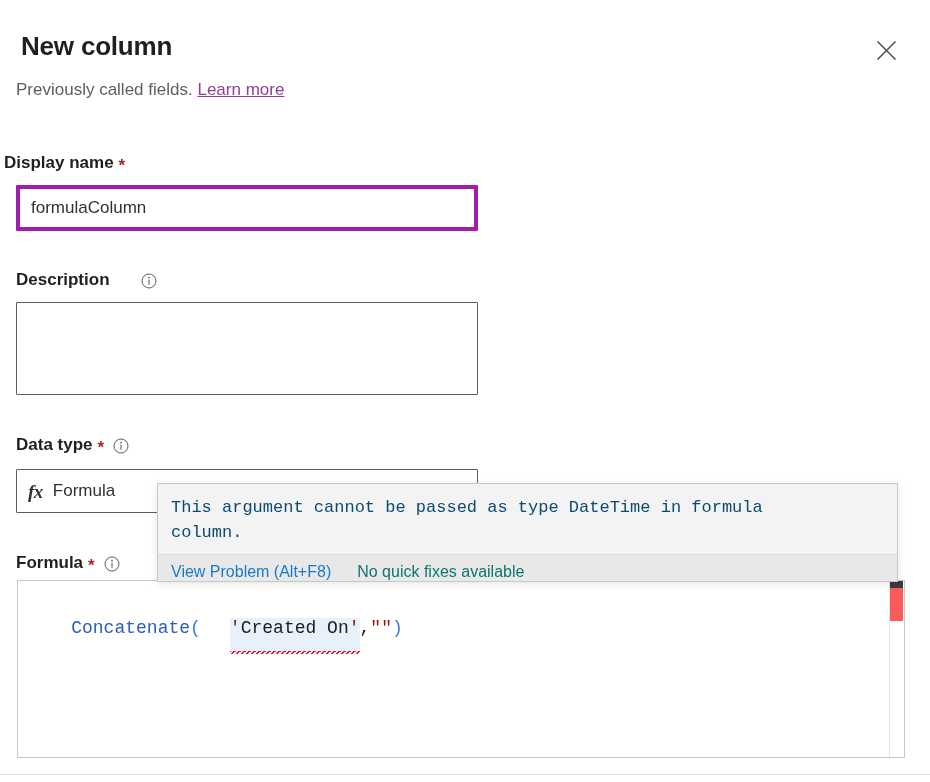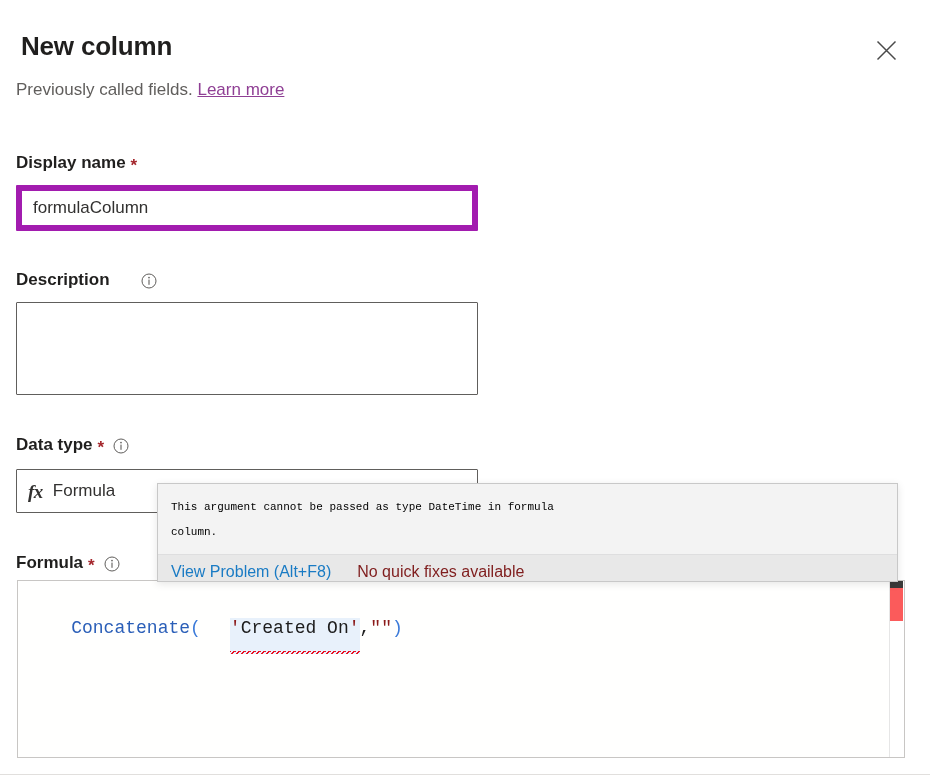--- a/index.html
+++ b/index.html
@@ -91,21 +91,21 @@
     height: 16px;
     position: relative;
     top: 1px;
     cursor: pointer;
   }
   .info-icon svg { display: block; }
 
   .text-input {
     position: absolute;
     box-sizing: border-box;
-    border: 6px solid #a21caf;
+    border: 4px solid #a21caf;
     background: #ffffff;
     font-family: "Liberation Sans", sans-serif;
     font-size: 17px;
     color: #323130;
     padding: 0 11px;
     outline: none;
     border-radius: 1px;
   }
   .text-area {
     position: absolute;
@@ -154,39 +154,39 @@
     box-sizing: border-box;
     background: #f3f3f3;
     border: 1px solid #c8c8c8;
     box-shadow: 0 2px 8px rgba(0,0,0,0.10);
     z-index: 40;
     overflow: hidden;
   }
   .hover-body {
     padding: 11px 13px 9px 13px;
     font-family: "Liberation Mono", monospace;
-    font-size: 11px;
+    font-size: 17px;
     line-height: 25px;
-    color: #000000;
+    color: #0c4a6e;
   }
   .hover-actions {
     border-top: 1px solid #dededf;
     background: #e8e8e8;
     padding: 8px 13px 9px 13px;
     display: flex;
     align-items: baseline;
     font-size: 16px;
   }
   .hover-actions .action-link {
     color: #1a7bc4;
     cursor: pointer;
     white-space: nowrap;
   }
   .hover-actions .action-note {
-    color: #7f1d1d;
+    color: #0f766e;
     margin-left: 26px;
     white-space: nowrap;
   }
 
   
   .formula-editor {
     position: absolute;
     box-sizing: border-box;
     border: 1px solid #c8c6c4;
     background: #fffffe;
@@ -279,21 +279,21 @@
 
   <button class="close-btn">
     <span>
       <svg width="21" height="21" viewBox="0 0 21 21" aria-hidden="true">
         <path d="M1.5 1.5 L19.5 19.5 M19.5 1.5 L1.5 19.5" stroke="#4a4a4a" stroke-width="1.5" fill="none"></path>
       </svg>
     </span>
   </button>
 </div>
 
-<div class="field-label" style="left:16px; top:152px;">
+<div class="field-label" style="left:4px; top:152px;">
   <span>Display name</span>
   <span class="req-star">*</span>
 </div>
 <input class="text-input" style="left: 16px; top: 185px; width: 462px; height: 46px;" value="formulaColumn">
 
 <div class="field-label" style="left:16px; top:269px;gap:22px;">
   <span>Description</span>
   <span class="info-icon">
     <svg width="16" height="16" viewBox="0 0 16 16" aria-hidden="true">
       <circle cx="8" cy="8" r="7" fill="none" stroke="#605e5c" stroke-width="1"></circle>

